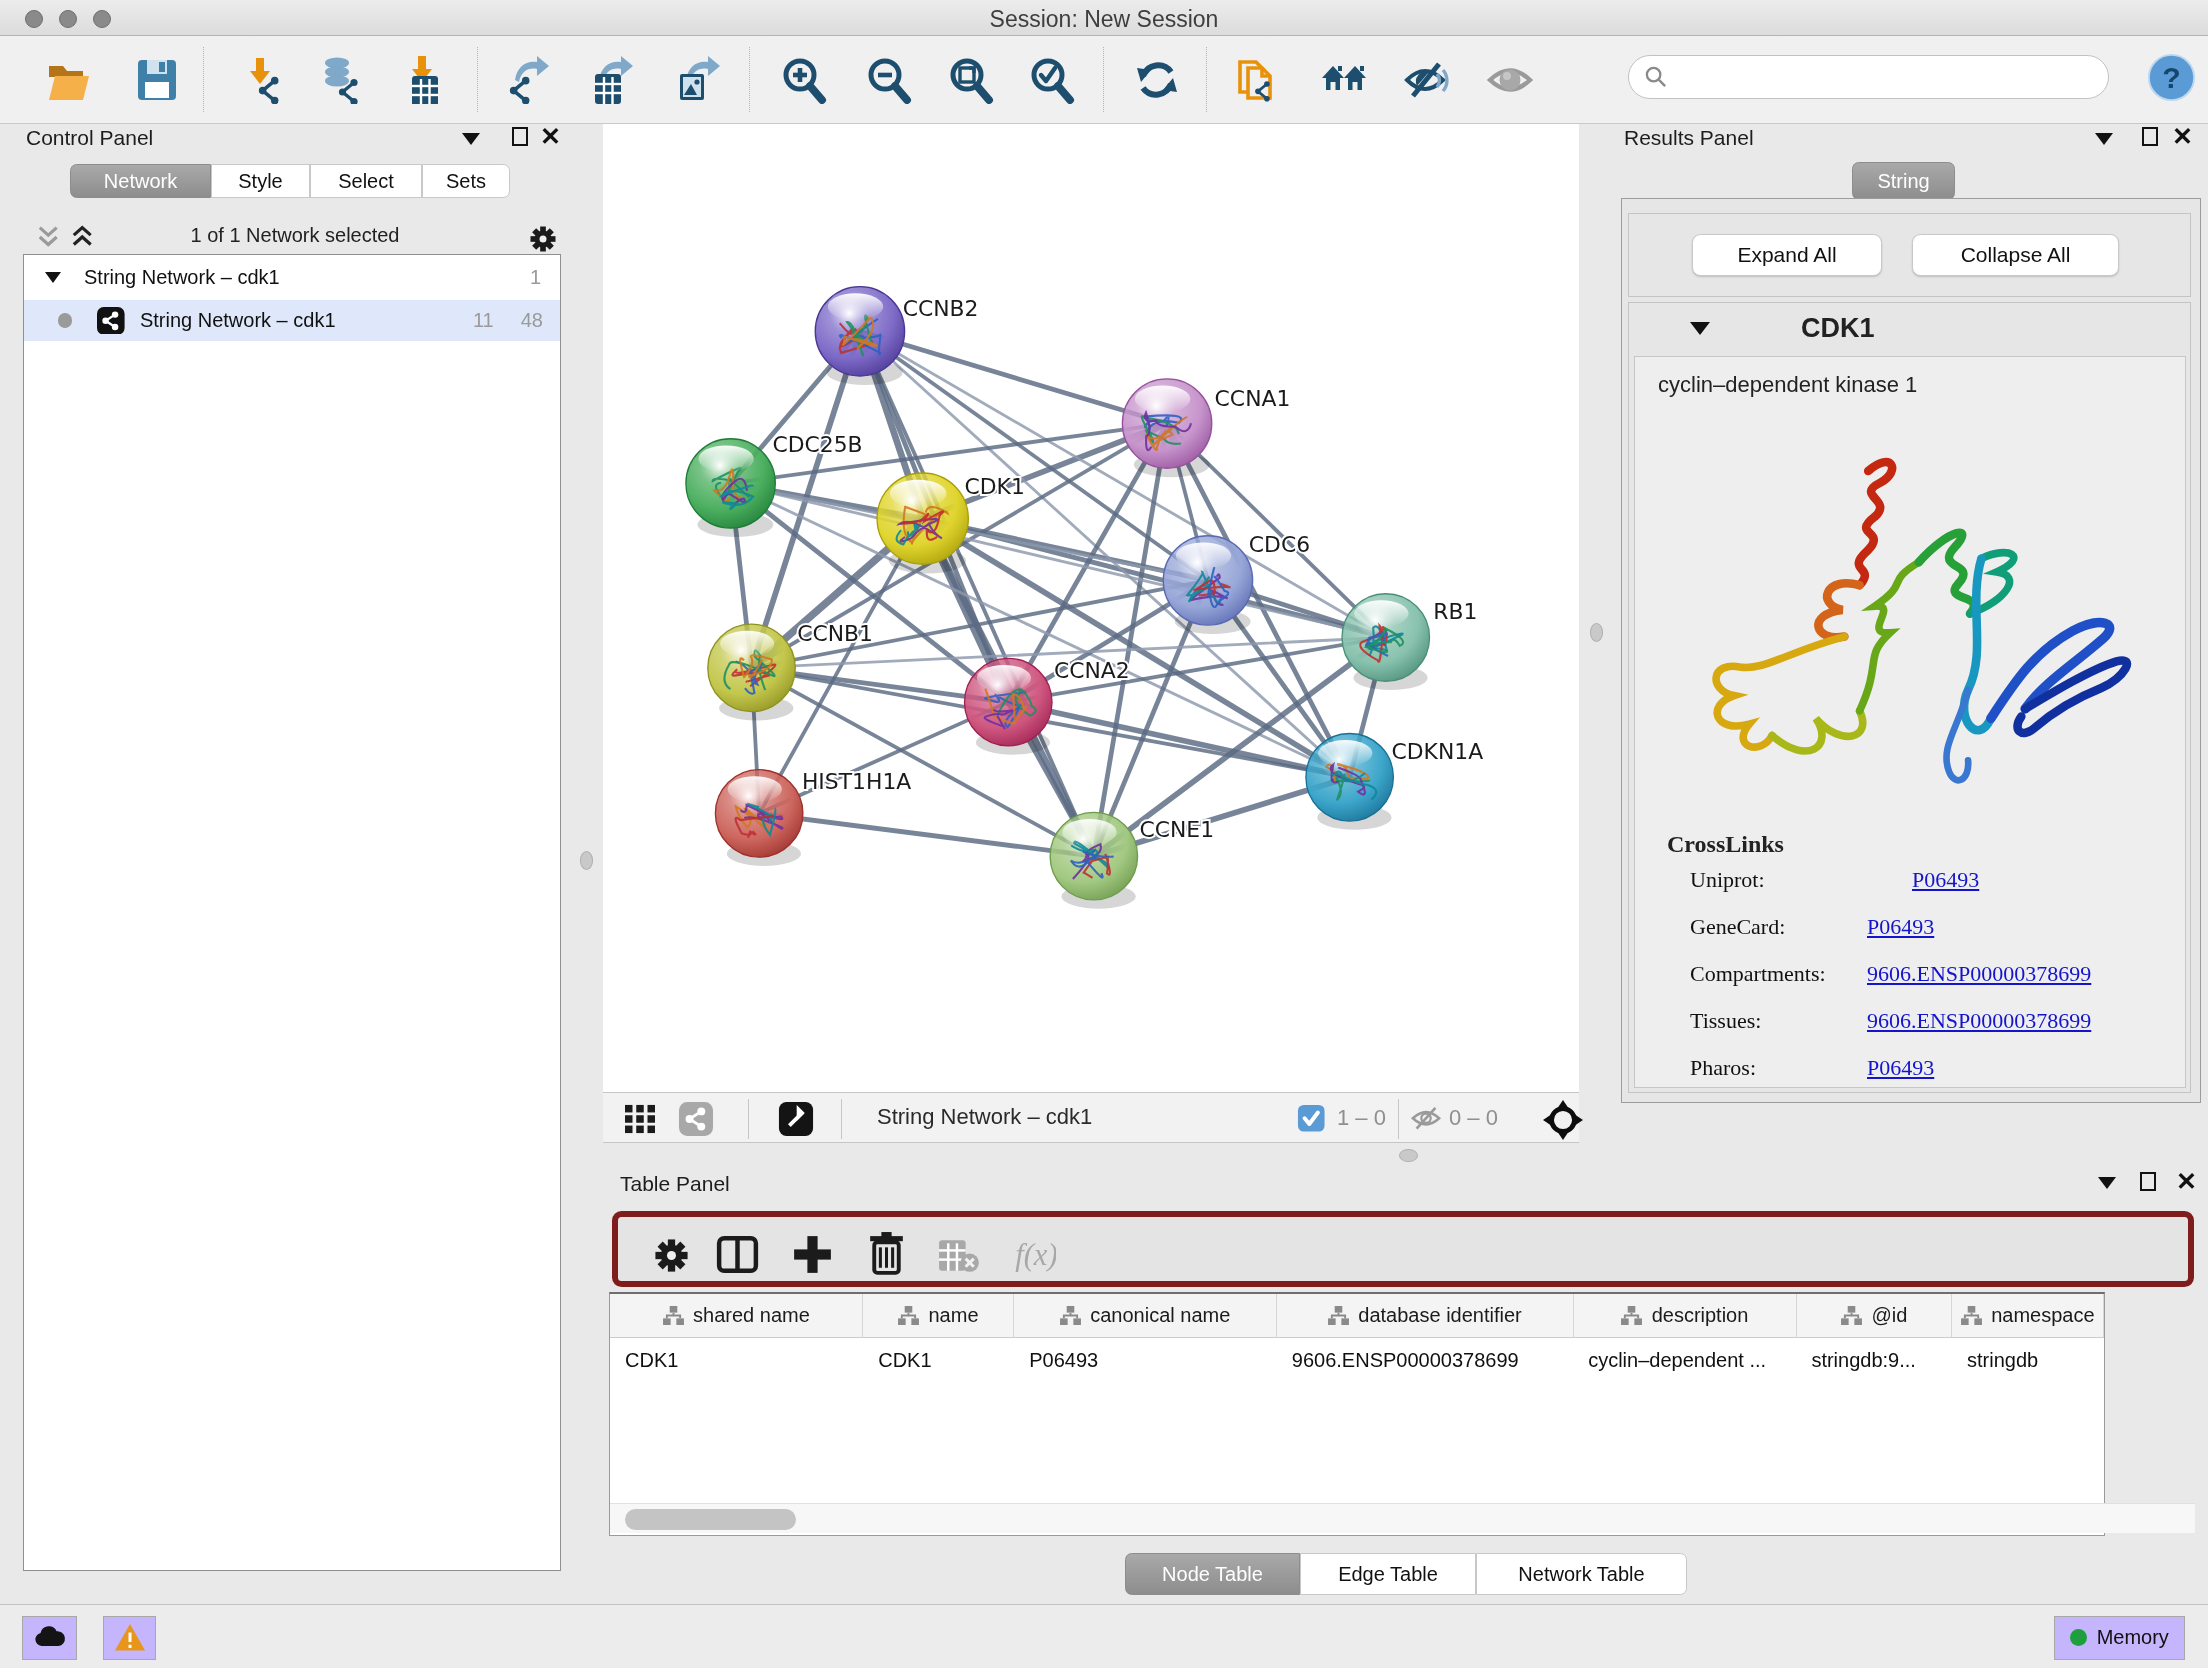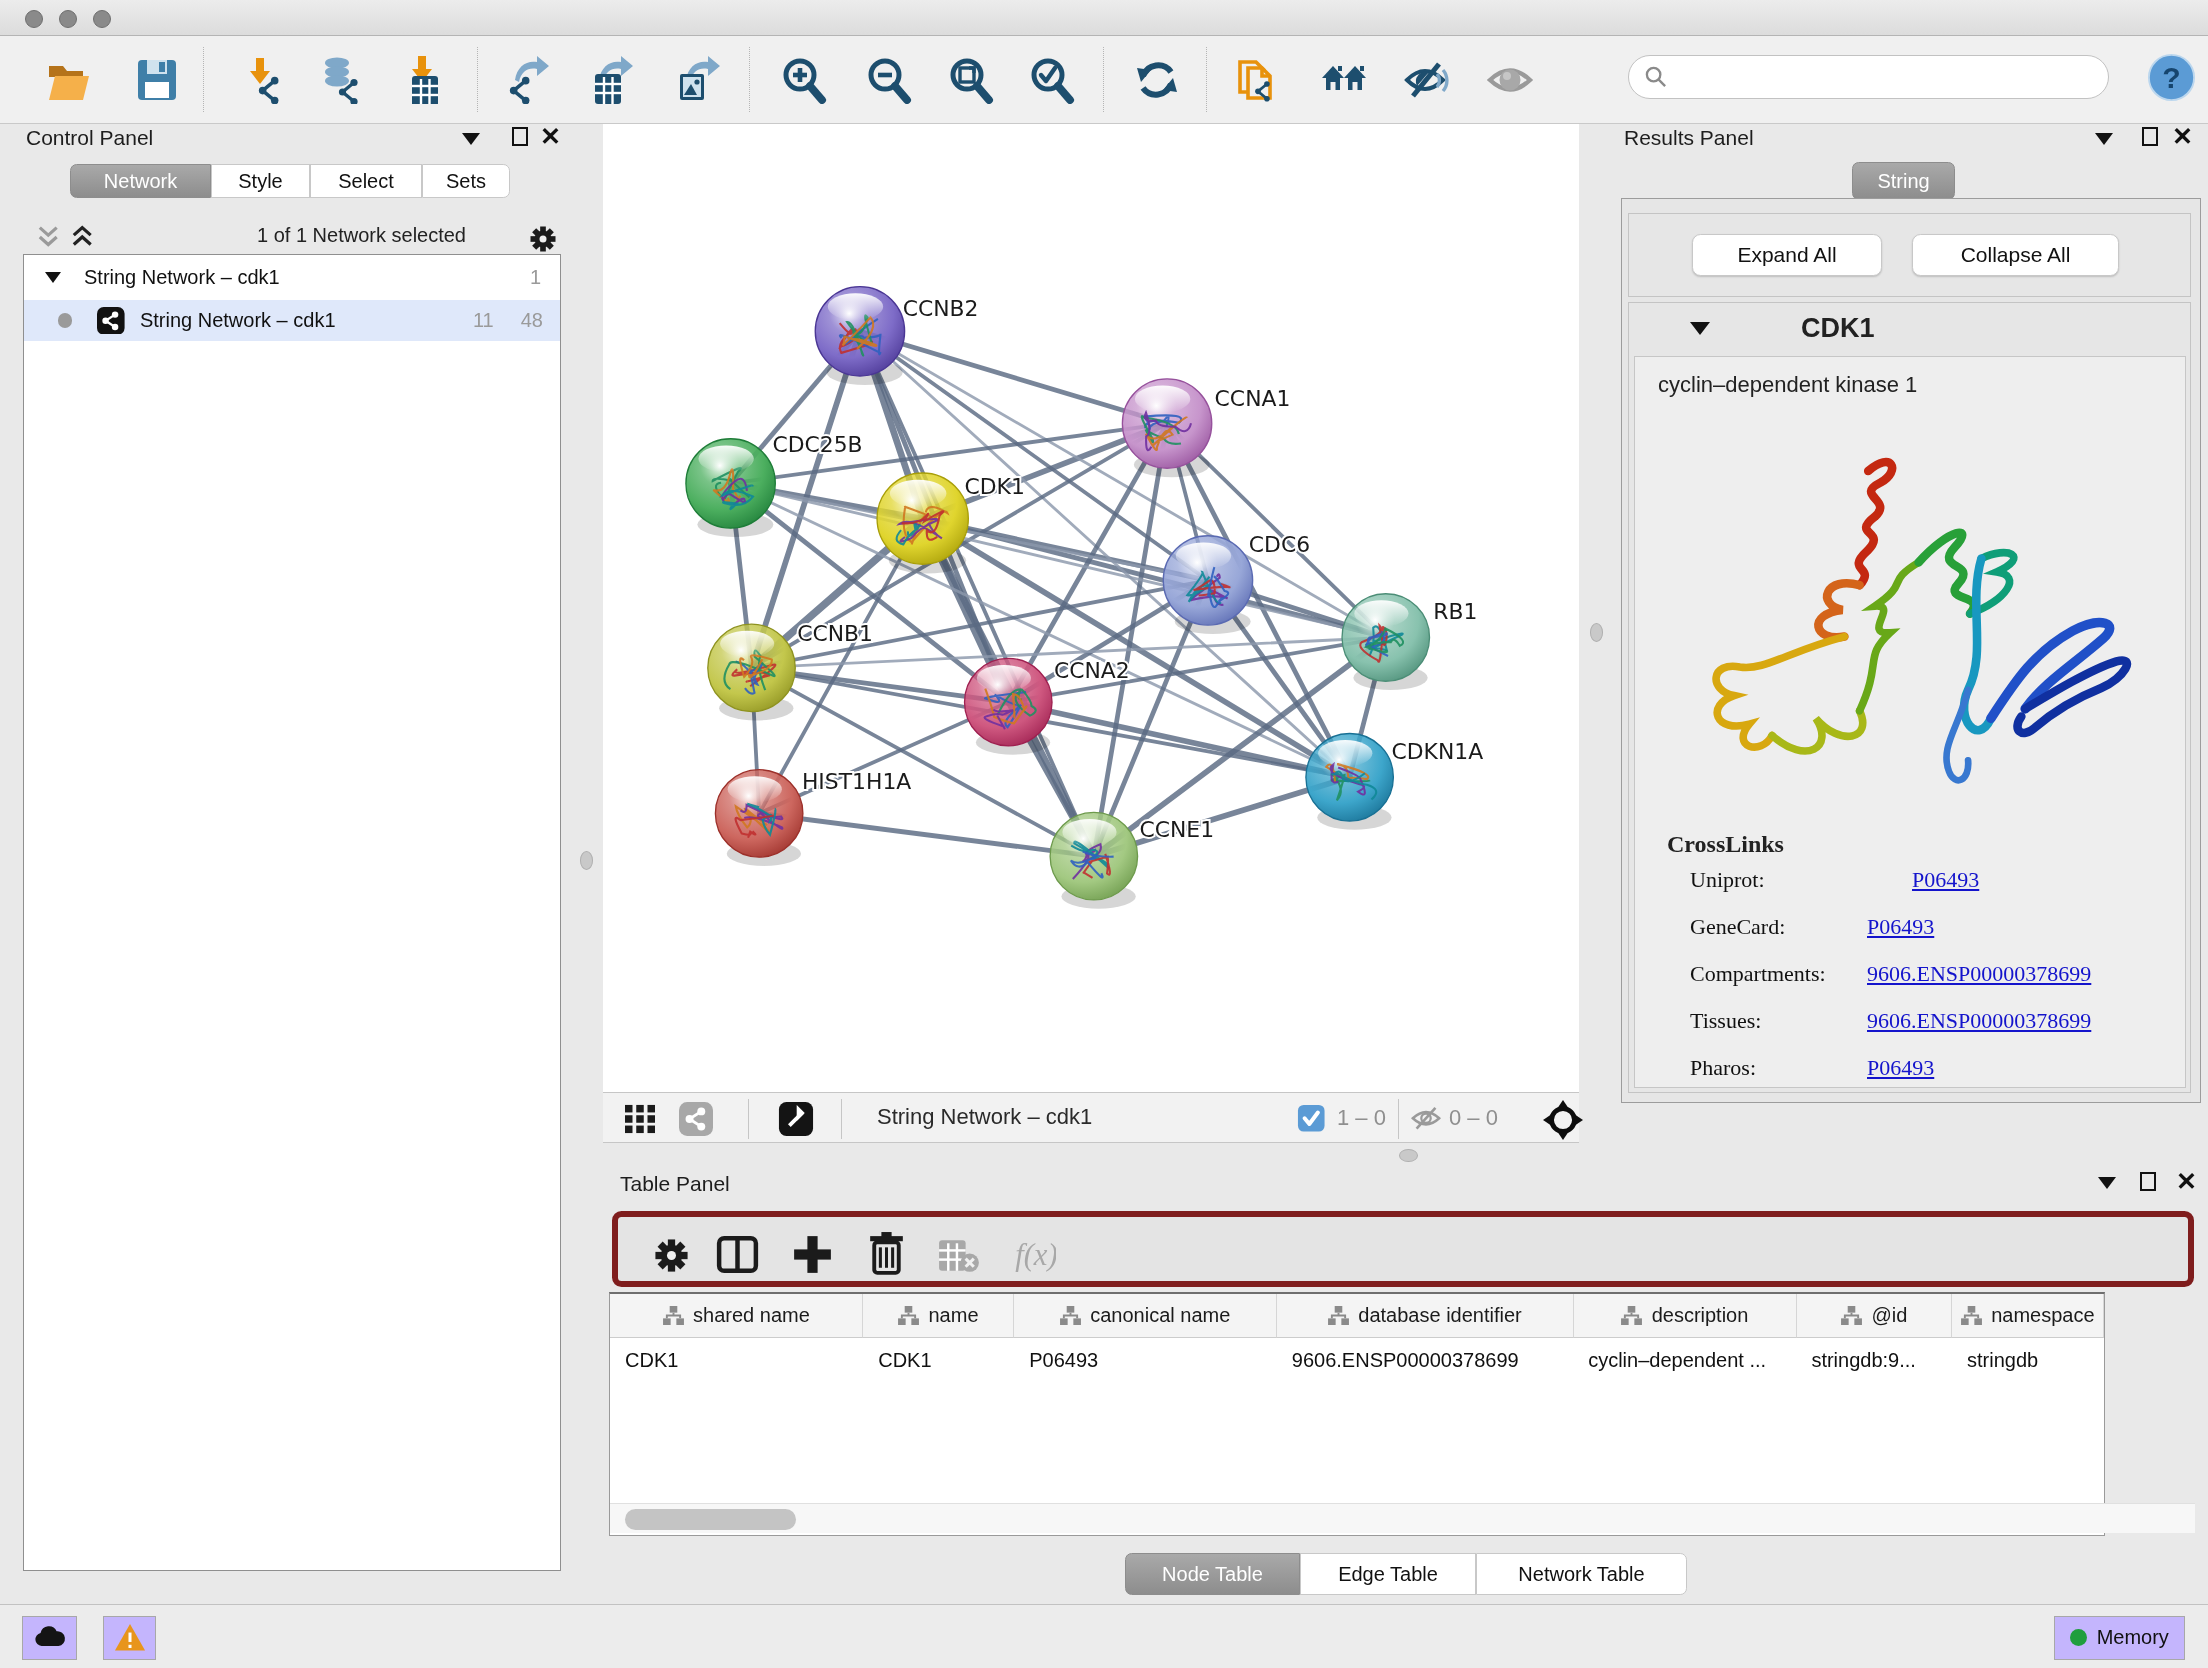--- a/index.html
+++ b/index.html
@@ -87,20 +87,21 @@
 
   svg { display:block; }
 </style>
 </head>
 <body>
 
 <div id="titlebar" class="abs">
   <div class="traffic abs" style="left:25px"></div>
   <div class="traffic abs" style="left:59px"></div>
   <div class="traffic abs" style="left:93px"></div>
+  <div id="win-title" class="abs">Session: New Session</div>
 </div>
 
 <div id="toolbar" class="abs">
     <div class="tb-icon abs" style="left: 38px;">
       <svg width="48" height="48" viewBox="0 0 48 48">
         <path d="M4 10 h14 l4 5 h16 v6 H4 Z" fill="#b5731a"></path>
         <path d="M4 44 L10 20 H44 L38 44 Z" fill="#f5b04a"></path>
       </svg>
     </div>
     <div class="tb-icon abs" style="left: 126px;">
@@ -322,21 +323,21 @@
     <polyline points="6,6 15,14 24,6" fill="none" stroke="#9a9a9a" stroke-width="3.4"></polyline>
     <polyline points="6,16 15,24 24,16" fill="none" stroke="#9a9a9a" stroke-width="3.4"></polyline>
   </svg>
 </div>
 <div class="abs" style="left:68px; top:222px">
   <svg width="28.5" height="30" viewBox="0 0 30 32">
     <polyline points="6,14 15,6 24,14" fill="none" stroke="#222" stroke-width="3.4"></polyline>
     <polyline points="6,24 15,16 24,24" fill="none" stroke="#222" stroke-width="3.4"></polyline>
   </svg>
 </div>
-<div class="abs" style="left:124px; top:224px; width:342px; text-align:right; font-size:20px">1 of 1 Network selected</div>
+<div class="abs" style="left:124px; top:224px; width:342px; text-align:center; font-size:20px">1 of 1 Network selected</div>
 <div class="abs" style="left:523px; top:219px">
     <svg width="40" height="40" viewBox="0 0 48 48">
       <g transform="translate(24,24) scale(1)">
         <rect x="-3.4" y="-15" width="6.8" height="8" fill="#1b1b1b" transform="rotate(0)"></rect>
         <rect x="-3.4" y="-15" width="6.8" height="8" fill="#1b1b1b" transform="rotate(45)"></rect>
         <rect x="-3.4" y="-15" width="6.8" height="8" fill="#1b1b1b" transform="rotate(90)"></rect>
         <rect x="-3.4" y="-15" width="6.8" height="8" fill="#1b1b1b" transform="rotate(135)"></rect>
         <rect x="-3.4" y="-15" width="6.8" height="8" fill="#1b1b1b" transform="rotate(180)"></rect>
         <rect x="-3.4" y="-15" width="6.8" height="8" fill="#1b1b1b" transform="rotate(225)"></rect>
         <rect x="-3.4" y="-15" width="6.8" height="8" fill="#1b1b1b" transform="rotate(270)"></rect>

